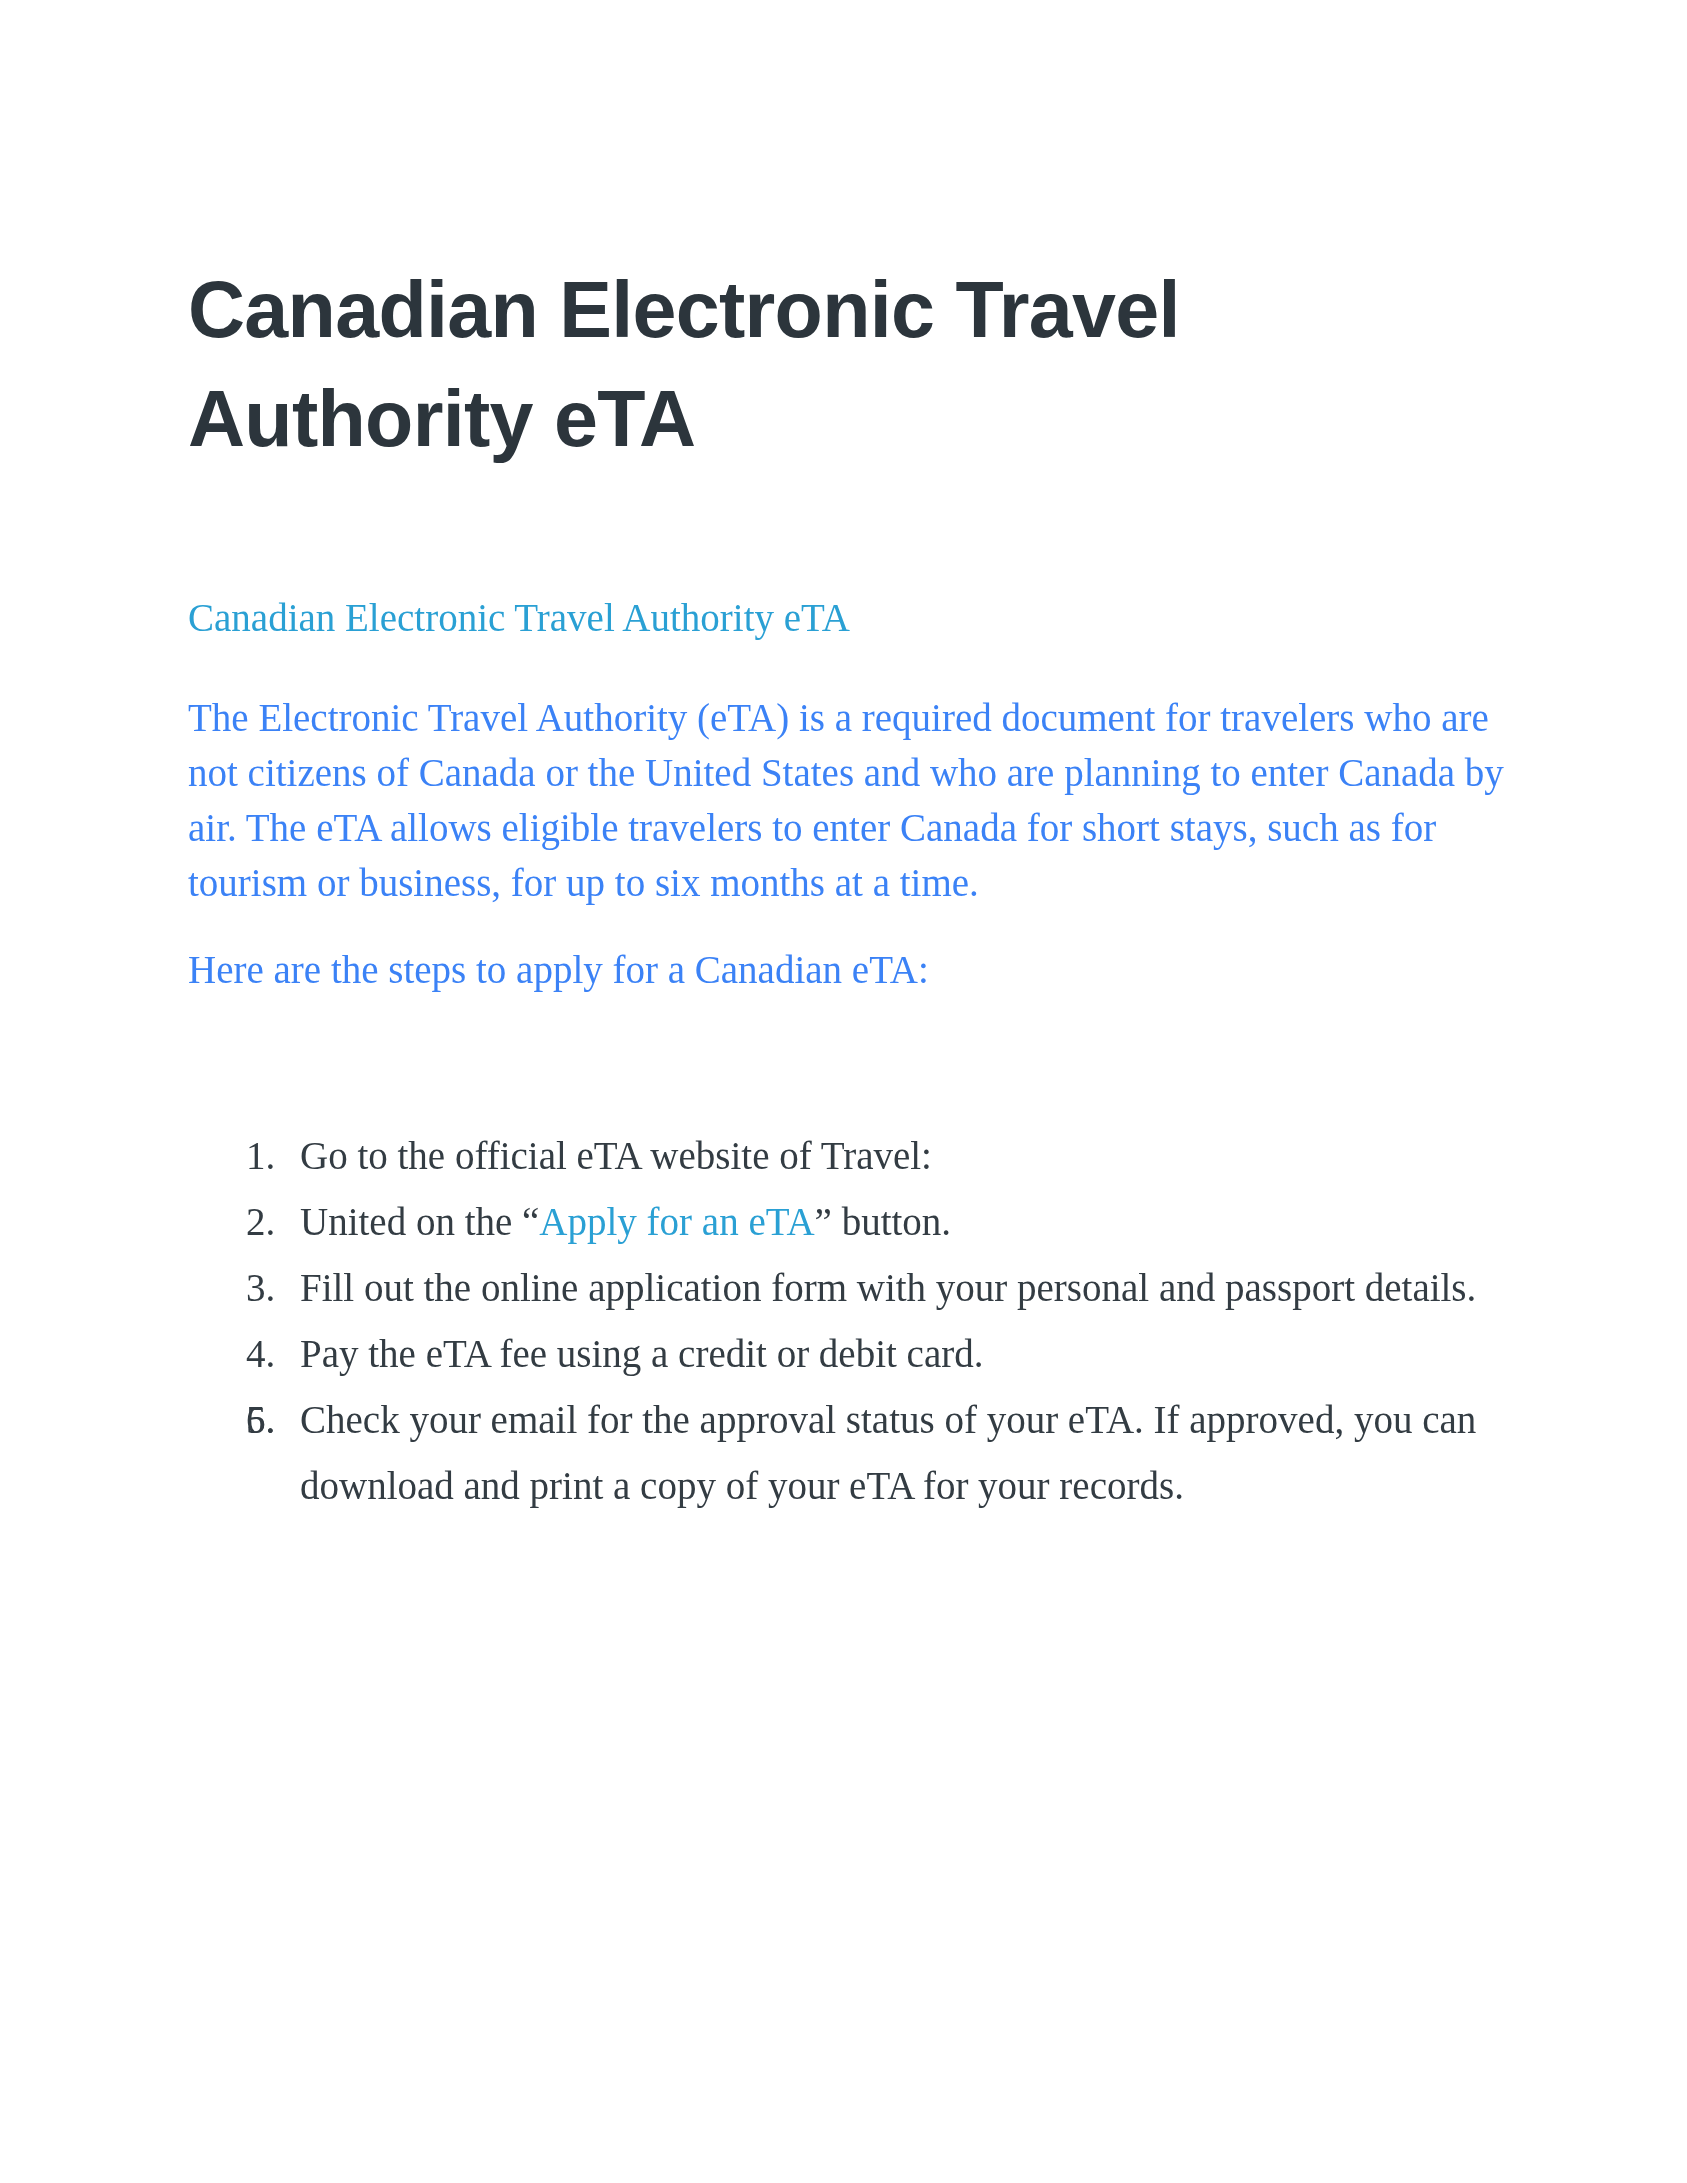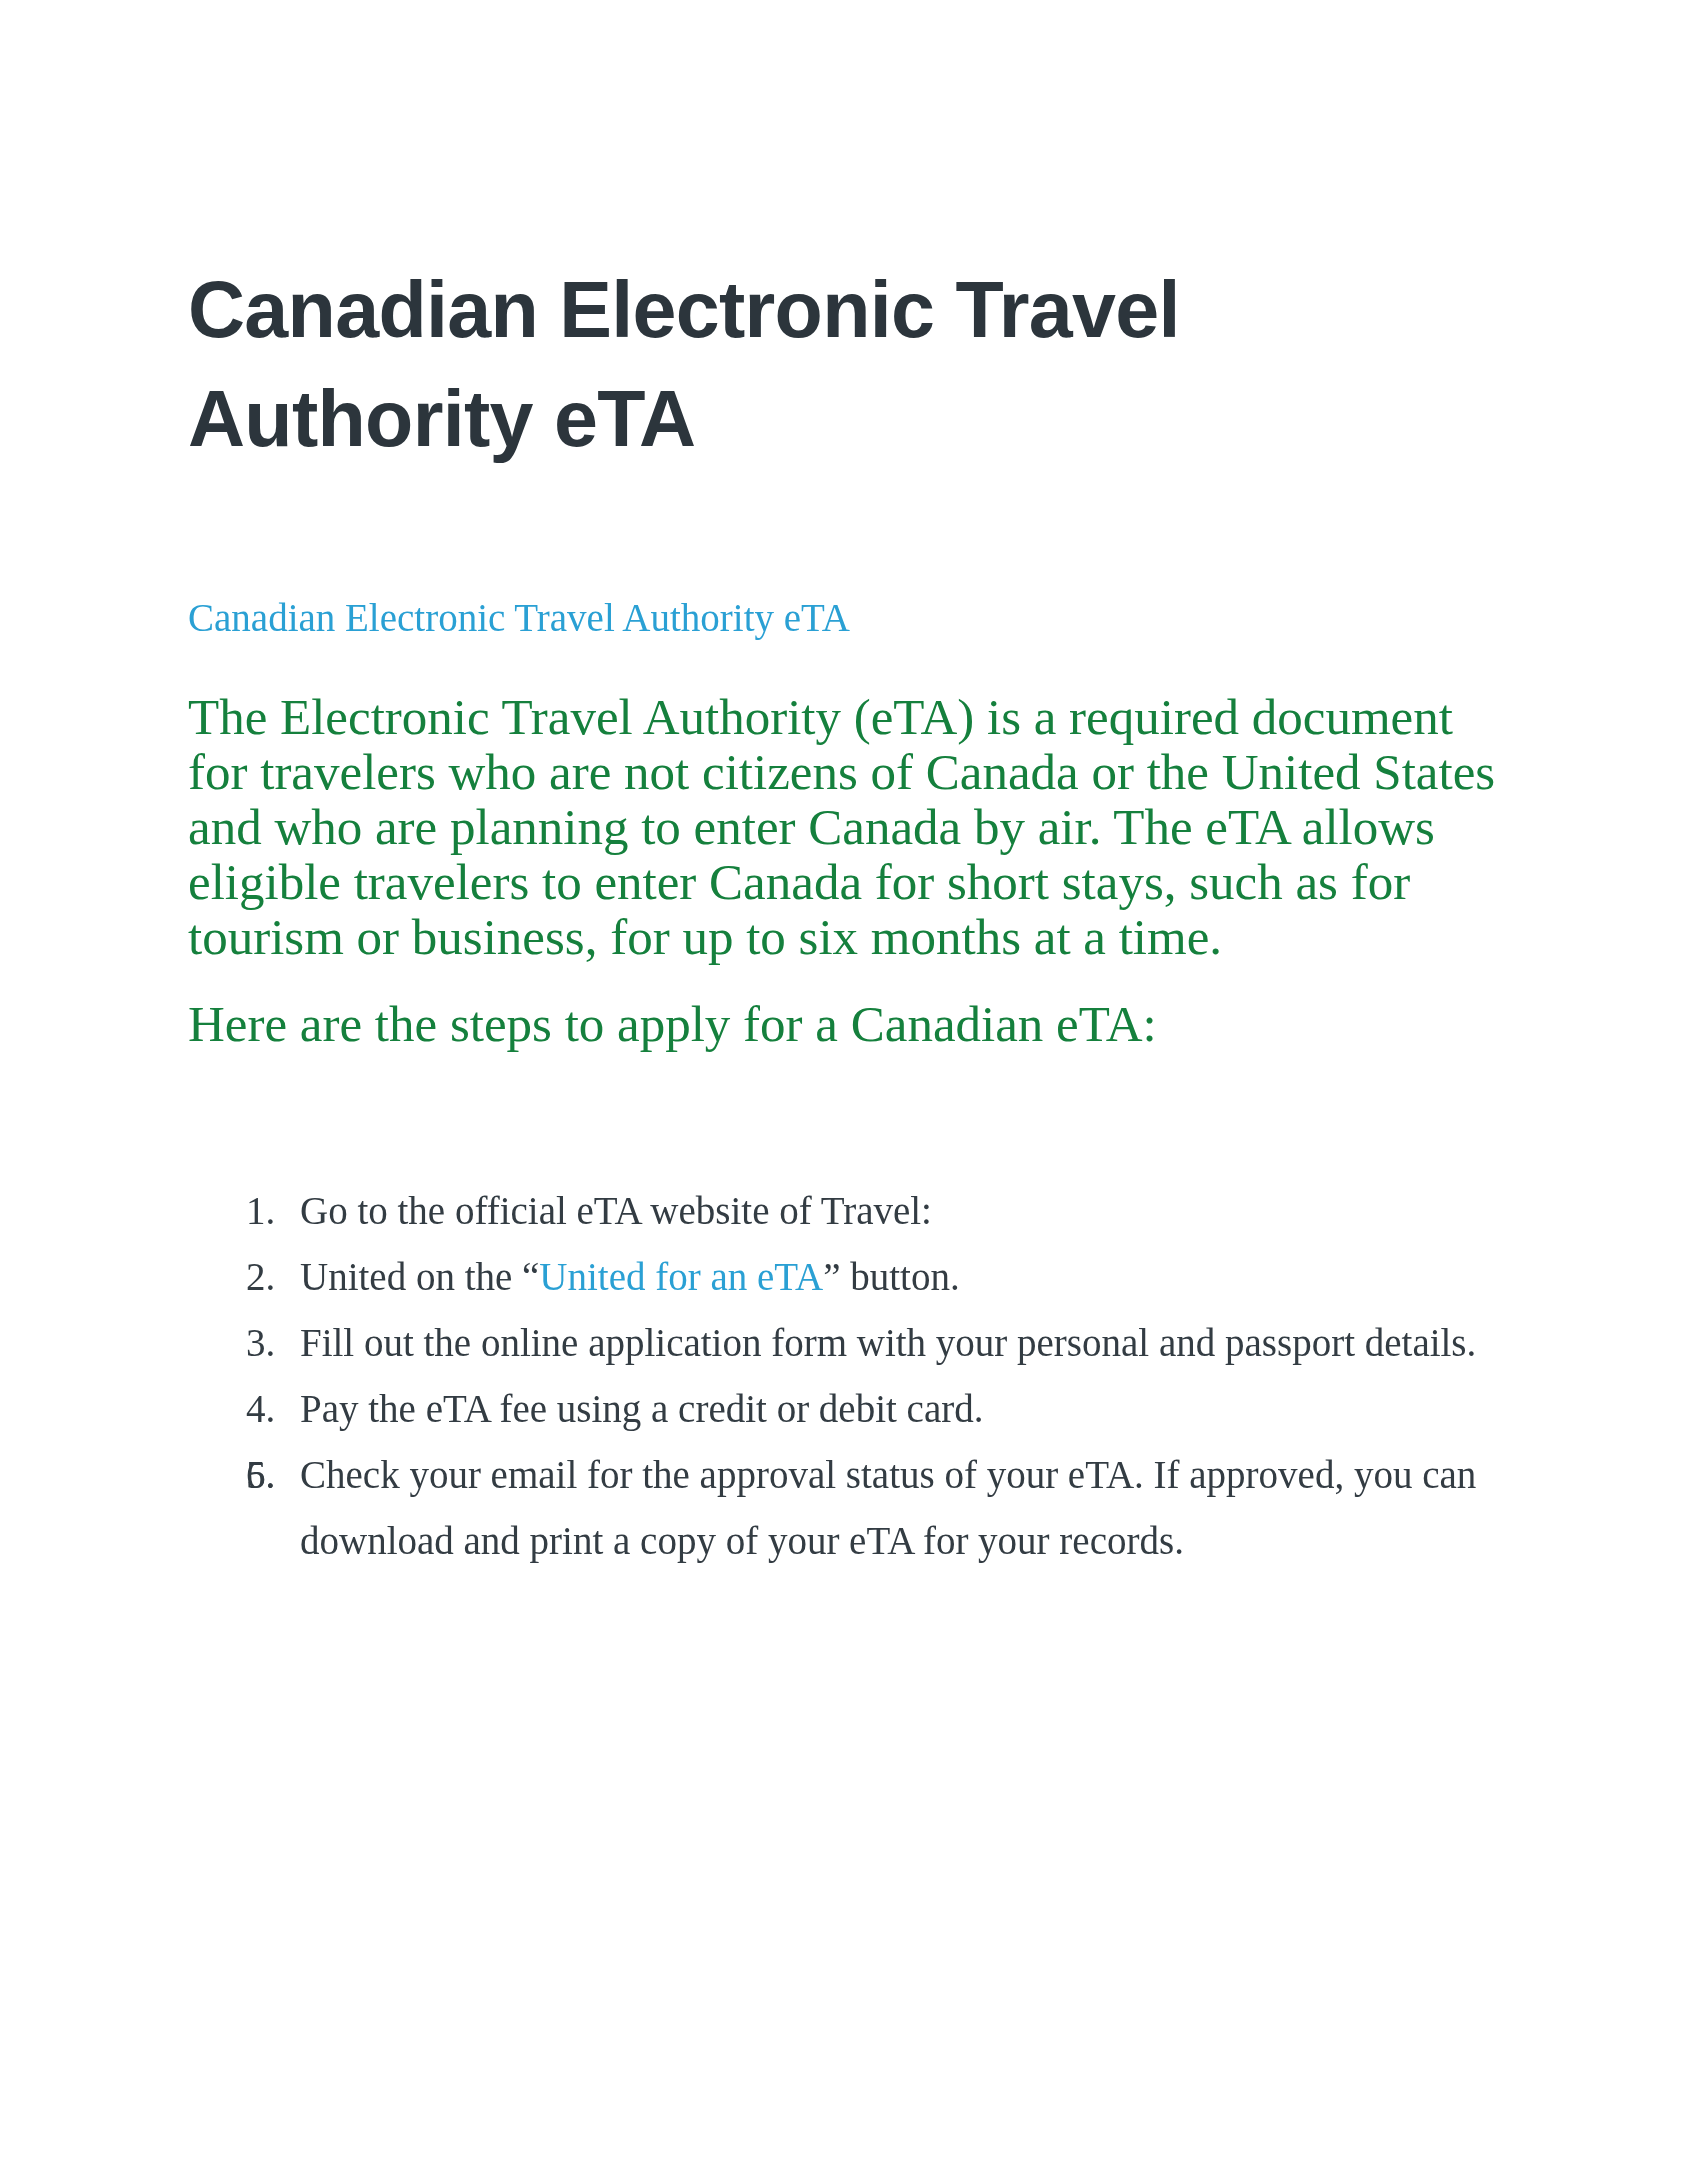--- a/index.html
+++ b/index.html
@@ -35,22 +35,22 @@
     font-size: 39px;
     line-height: 55px;
     max-width: 1321px;
   }
   a.doclink {
     color: #2aa0d4;
     text-decoration: none;
     cursor: pointer;
   }
   p.body-text {
-    color: #15803d;
-    font-size: 51px;
+    color: #3b82f6;
+    font-size: 39px;
     line-height: 55px;
     max-width: 1321px;
   }
   p.intro {
     margin: 45px 0 0 0;
   }
   p.steps-intro {
     margin: 32px 0 12px 0;
   }
   ol.steps {
@@ -90,21 +90,21 @@
 
   <ol class="steps">
 
     <li>
       <span class="num">1.</span>
       <span>Go to the official eTA website of Travel:</span>
     </li>
 
     <li>
       <span class="num">2.</span>
-      <span><span>United on the “</span><a class="doclink">United for an eTA</a><span>” button.</span></span>
+      <span><span>United on the “</span><a class="doclink">Apply for an eTA</a><span>” button.</span></span>
     </li>
 
     <li>
       <span class="num">3.</span>
       <span>Fill out the online application form with your personal and passport details.</span>
     </li>
 
     <li>
       <span class="num">4.</span>
       <span>Pay the eTA fee using a credit or debit card.</span>

